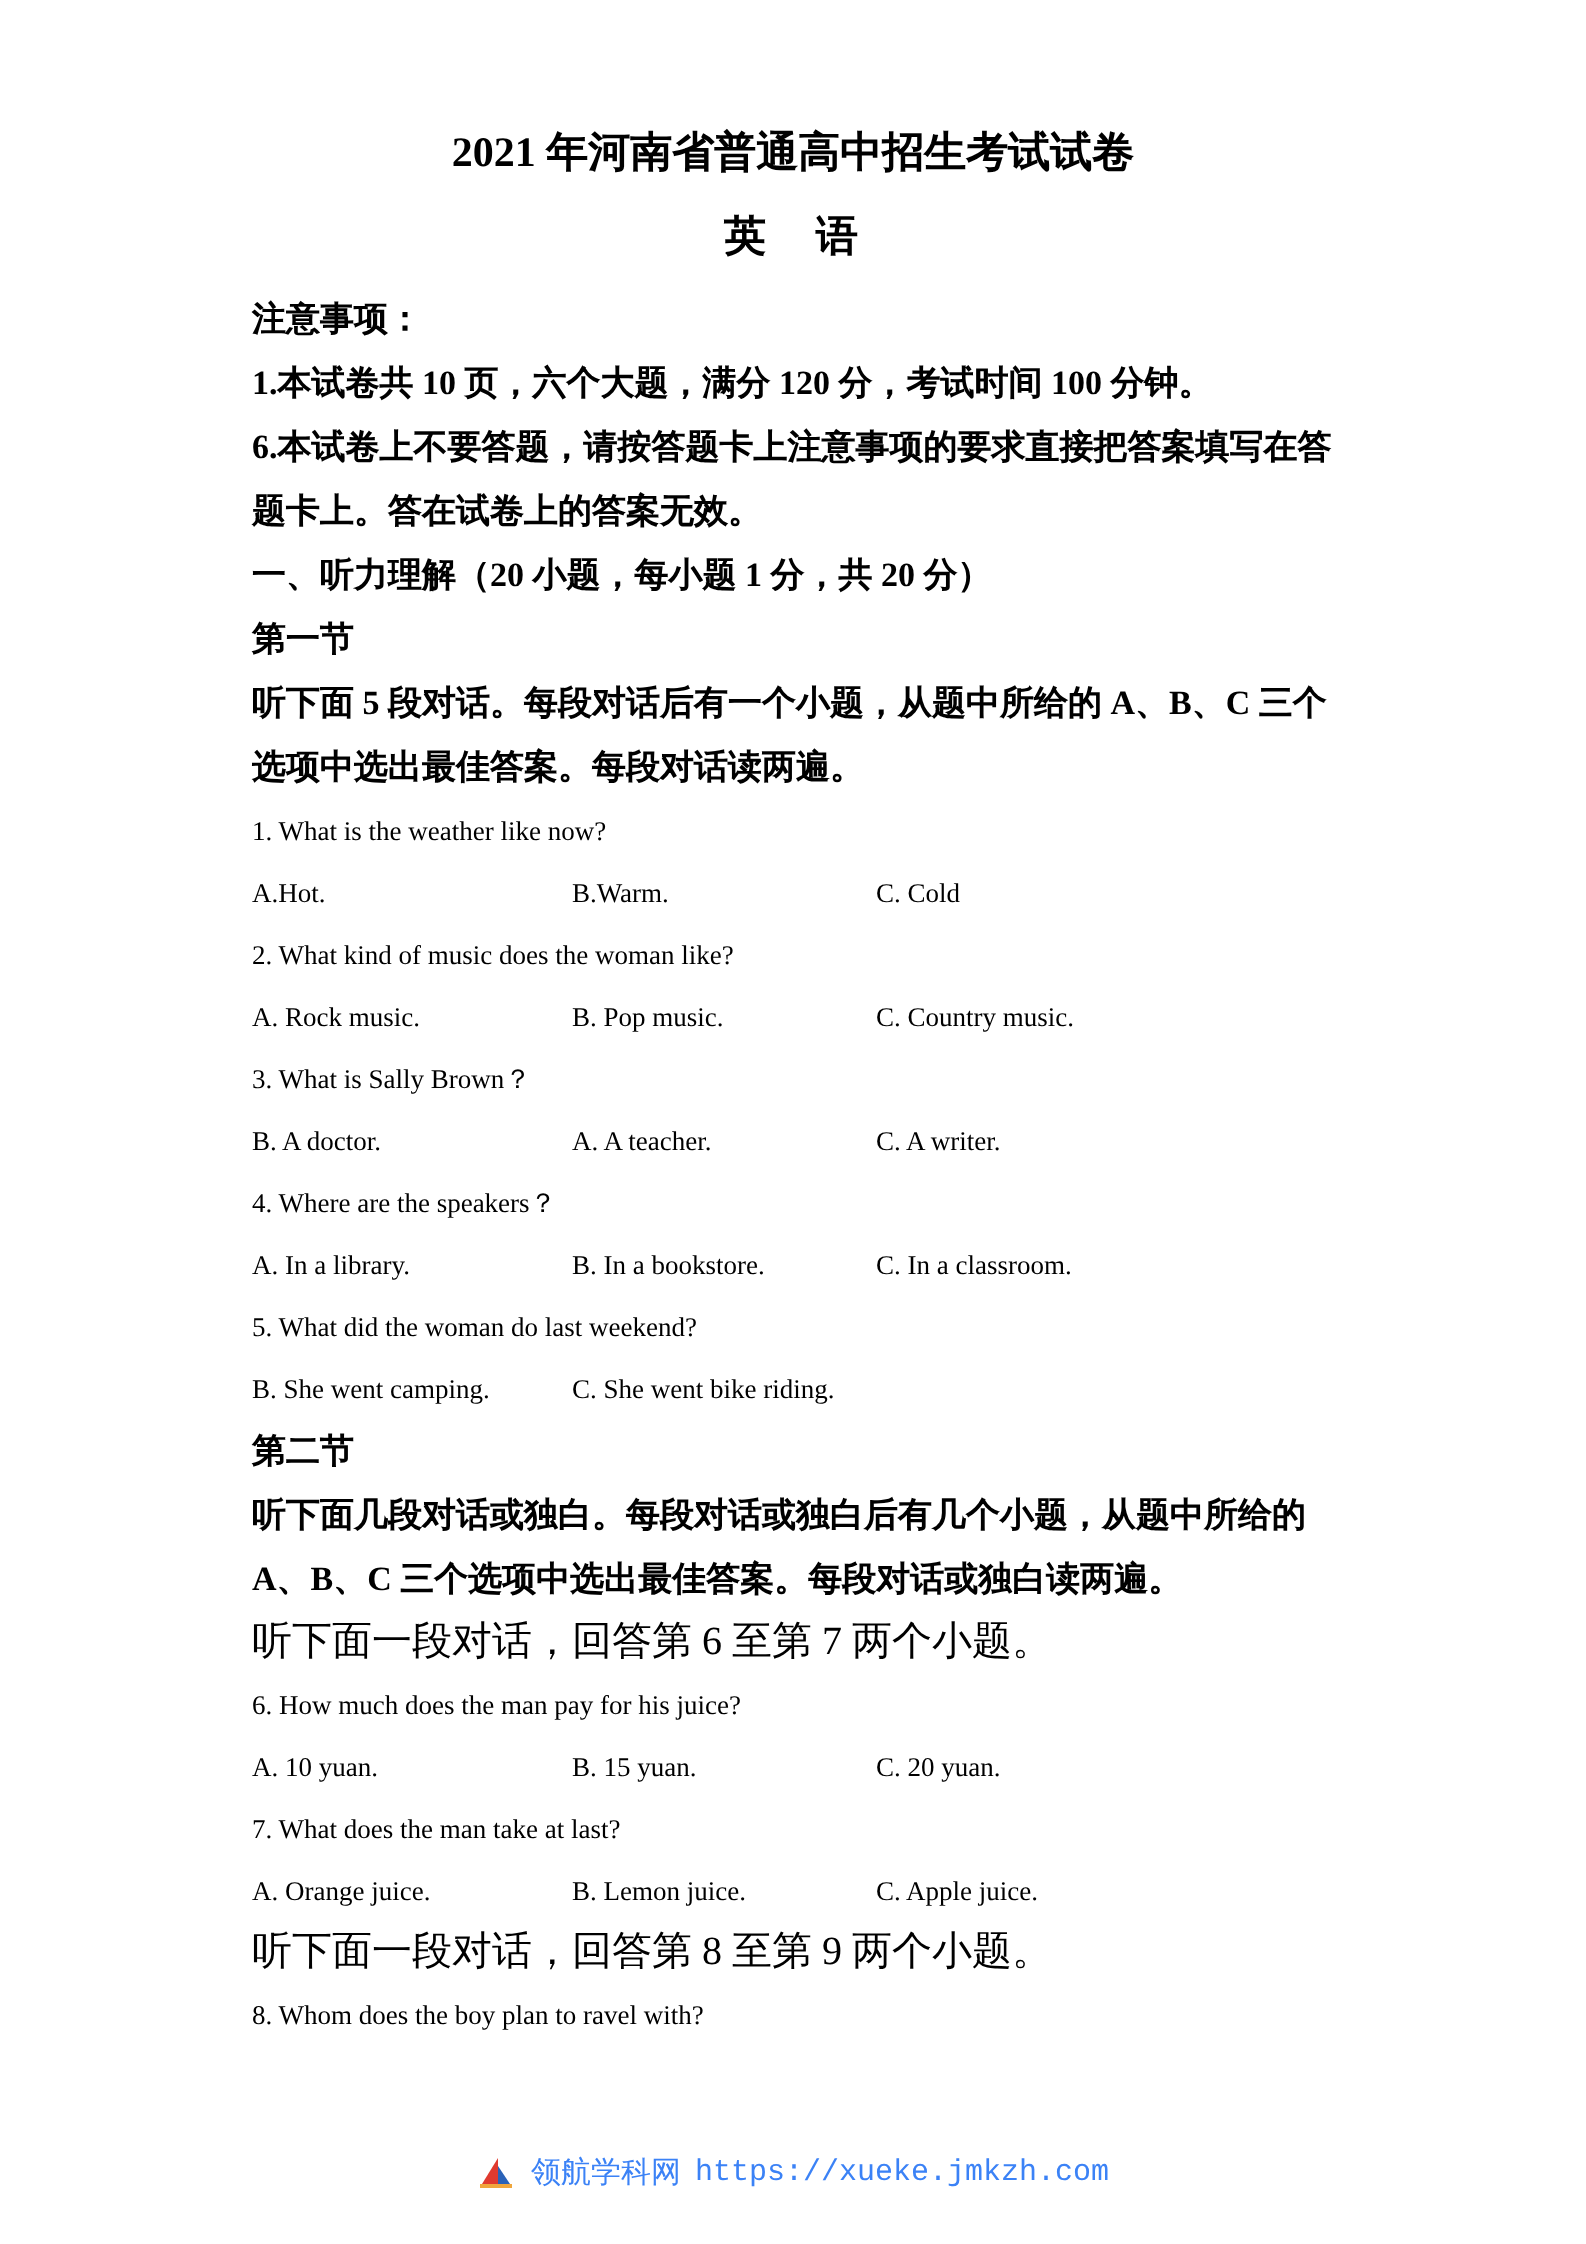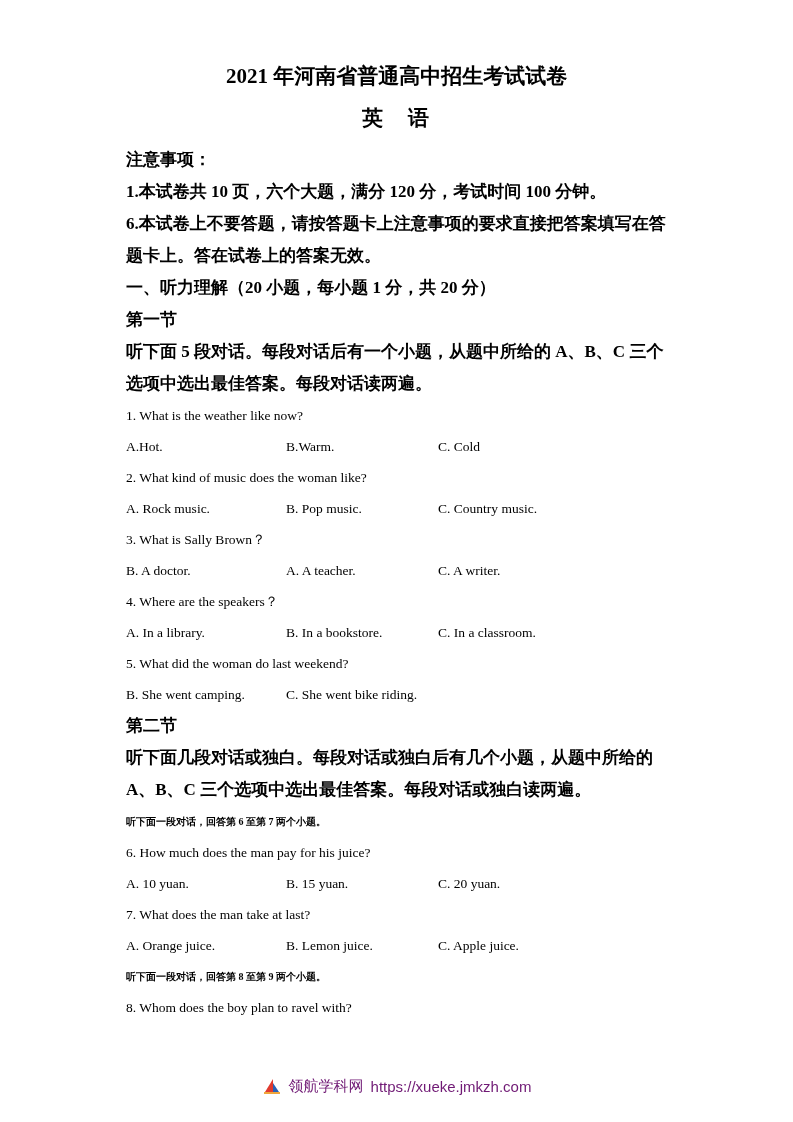--- a/index.html
+++ b/index.html
@@ -30,22 +30,22 @@
     letter-spacing:2px;
   }
   .cnb {
     margin:0;
     font-size:17px;
     font-weight:700;
     line-height:32px;
   }
   .cn {
     margin:0;
-    font-size:10px;
-    font-weight:700;
+    font-size:20px;
+    font-weight:400;
     line-height:31px;
   }
   .en {
     margin:0;
     font-size:13.5px;
     font-weight:400;
     line-height:31px;
   }
   .opts {
     display:grid;
@@ -55,23 +55,23 @@
   }
   .opts span { display:block; }
   .footer {
     position:absolute;
     left:0; right:0;
     bottom:26px;
     display:flex;
     justify-content:center;
     align-items:center;
     gap:7px;
-    color:#701a75;
+    color:#3b82f6;
     font-size:15px;
-    font-family:Liberation Sans, sans-serif;
+    font-family:Liberation Mono, monospace;
   }
   .logo {
     width:20px; height:20px;
     display:inline-block;
   }
 </style>
 </head>
 <body>
 
 <div class="page">

